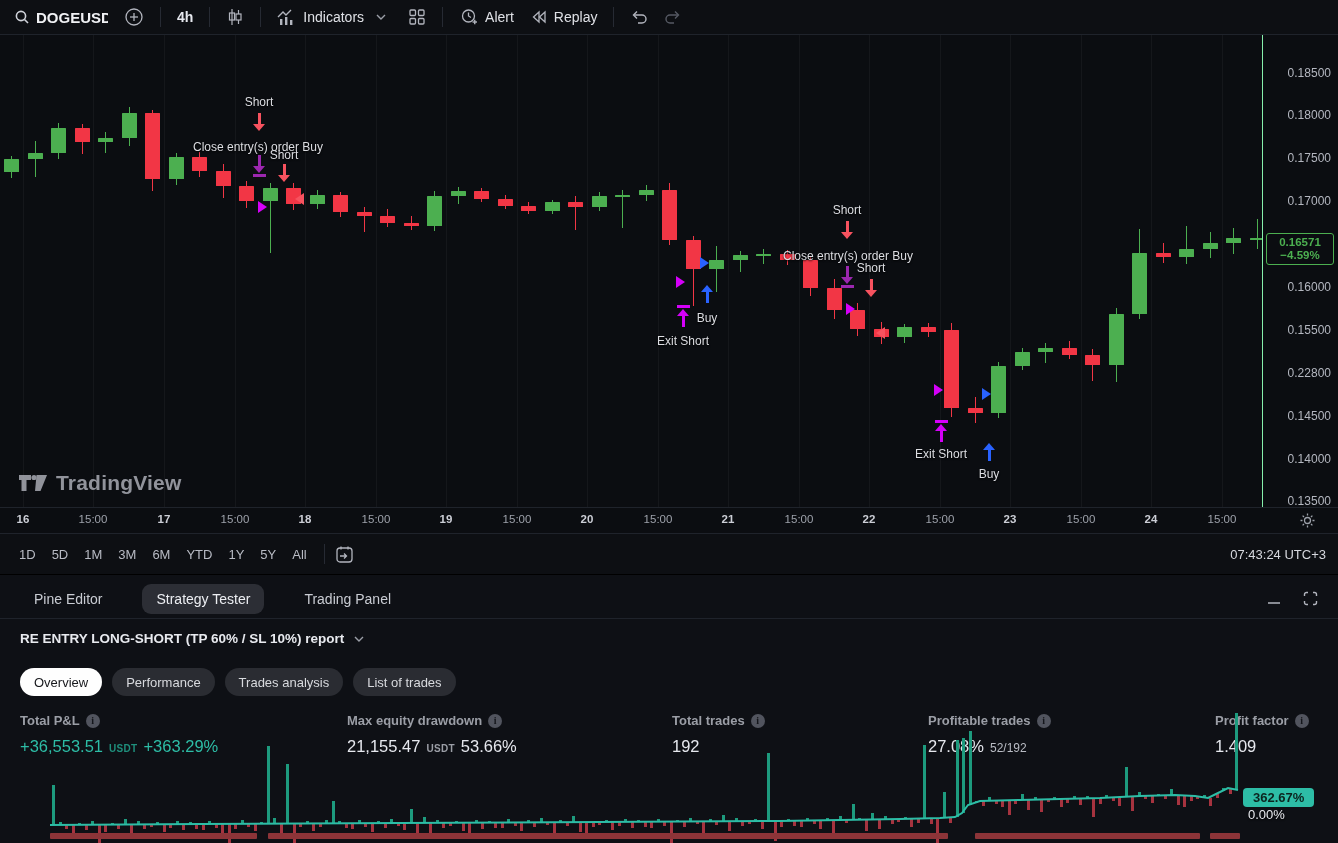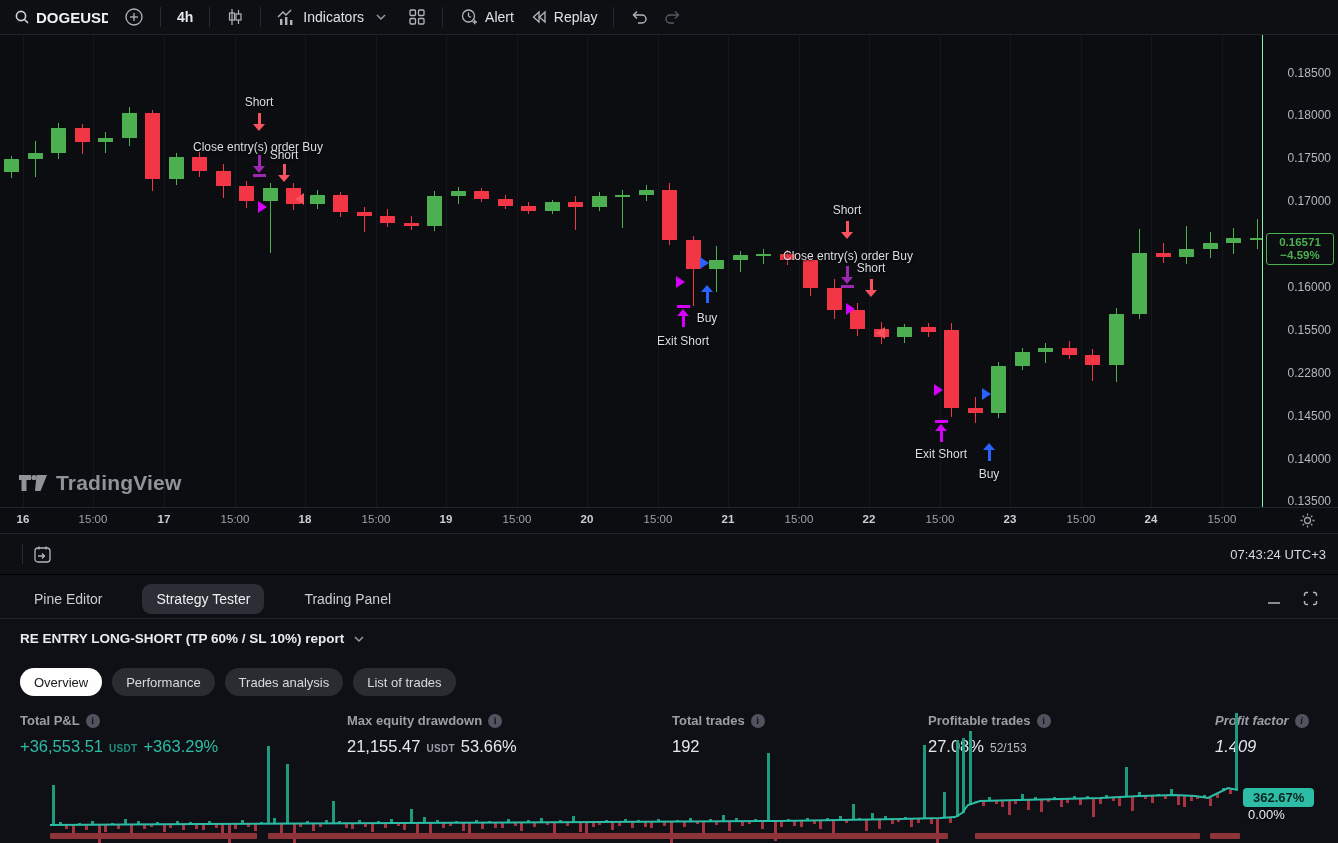--- a/index.html
+++ b/index.html
@@ -415,20 +415,31 @@
     <div class="ttick" style="left: 799px;">15:00</div>
     <div class="ttick major" style="left: 869px;">22</div>
     <div class="ttick" style="left: 940px;">15:00</div>
     <div class="ttick major" style="left: 1010px;">23</div>
     <div class="ttick" style="left: 1081px;">15:00</div>
     <div class="ttick major" style="left: 1151px;">24</div>
     <div class="ttick" style="left: 1222px;">15:00</div>
   </div>
 
 <div class="tf-bar">
+  <div id="tfRanges" style="display:flex;align-items:center;gap:2px">
+      <div class="tf-item">1D</div>
+      <div class="tf-item">5D</div>
+      <div class="tf-item">1M</div>
+      <div class="tf-item">3M</div>
+      <div class="tf-item">6M</div>
+      <div class="tf-item">YTD</div>
+      <div class="tf-item">1Y</div>
+      <div class="tf-item">5Y</div>
+      <div class="tf-item">All</div>
+    </div>
   <div class="tb-sep" style="margin:0 10px"></div>
   <span class="icon">
     <svg width="19" height="19" viewBox="0 0 19 19">
         <rect x="2" y="3" width="15" height="14" rx="3" fill="none" stroke="#b2b5be" stroke-width="1.3"></rect>
         <line x1="6" y1="1.5" x2="6" y2="4.5" stroke="#b2b5be" stroke-width="1.3"></line>
         <line x1="13" y1="1.5" x2="13" y2="4.5" stroke="#b2b5be" stroke-width="1.3"></line>
         <path d="M5,11 H11 M9,8.5 L11.5,11 L9,13.5" fill="none" stroke="#b2b5be" stroke-width="1.3"></path>
       </svg>
   </span>
   <span class="clock">07:43:24 UTC+3</span>
@@ -487,24 +498,24 @@
       <div class="stat" style="left: 672px;">
         <div class="lbl">Total trades <span class="info-i">i</span></div>
         <div class="val">
           <span style="color:#e6e8ee">192</span>
         </div>
       </div>
       <div class="stat" style="left: 928px;">
         <div class="lbl">Profitable trades <span class="info-i">i</span></div>
         <div class="val">
           <span style="color:#e6e8ee">27.08%</span>
-          <span style="color:#b9bcc4;font-size:12px">52/153</span>
+          <span style="color:#b9bcc4;font-size:12px">52/192</span>
         </div>
       </div>
-      <div class="stat" style="left: 1215px; font-style: italic;">
+      <div class="stat" style="left: 1215px;">
         <div class="lbl">Profit factor <span class="info-i">i</span></div>
         <div class="val">
           <span style="color:#e6e8ee">1.409</span>
         </div>
       </div>
     </div>
 </div>
 
 <div class="equity" id="equity">
   <span class="badge">362.67%</span>

